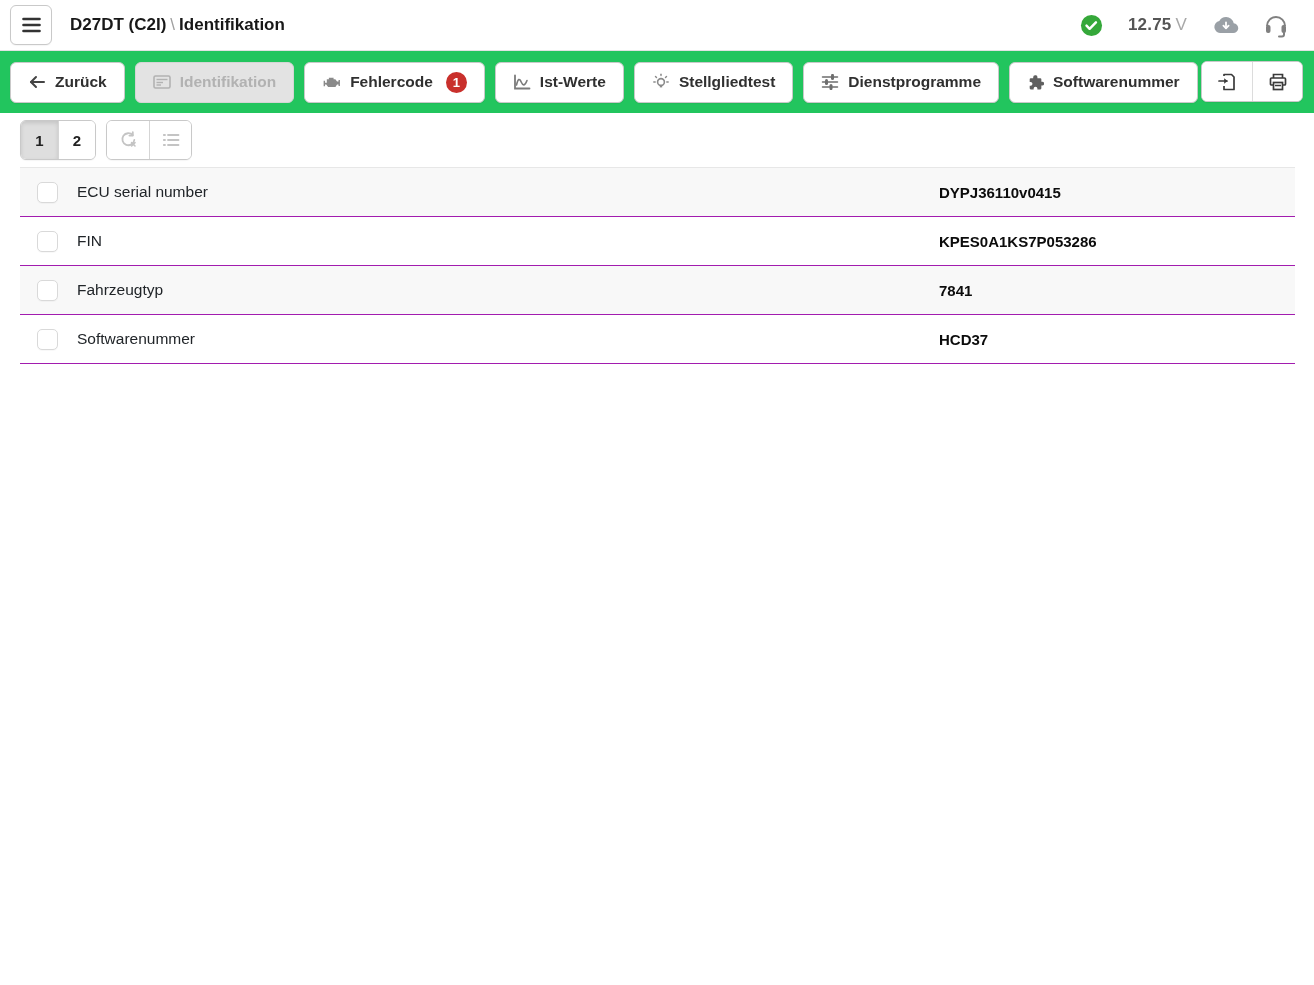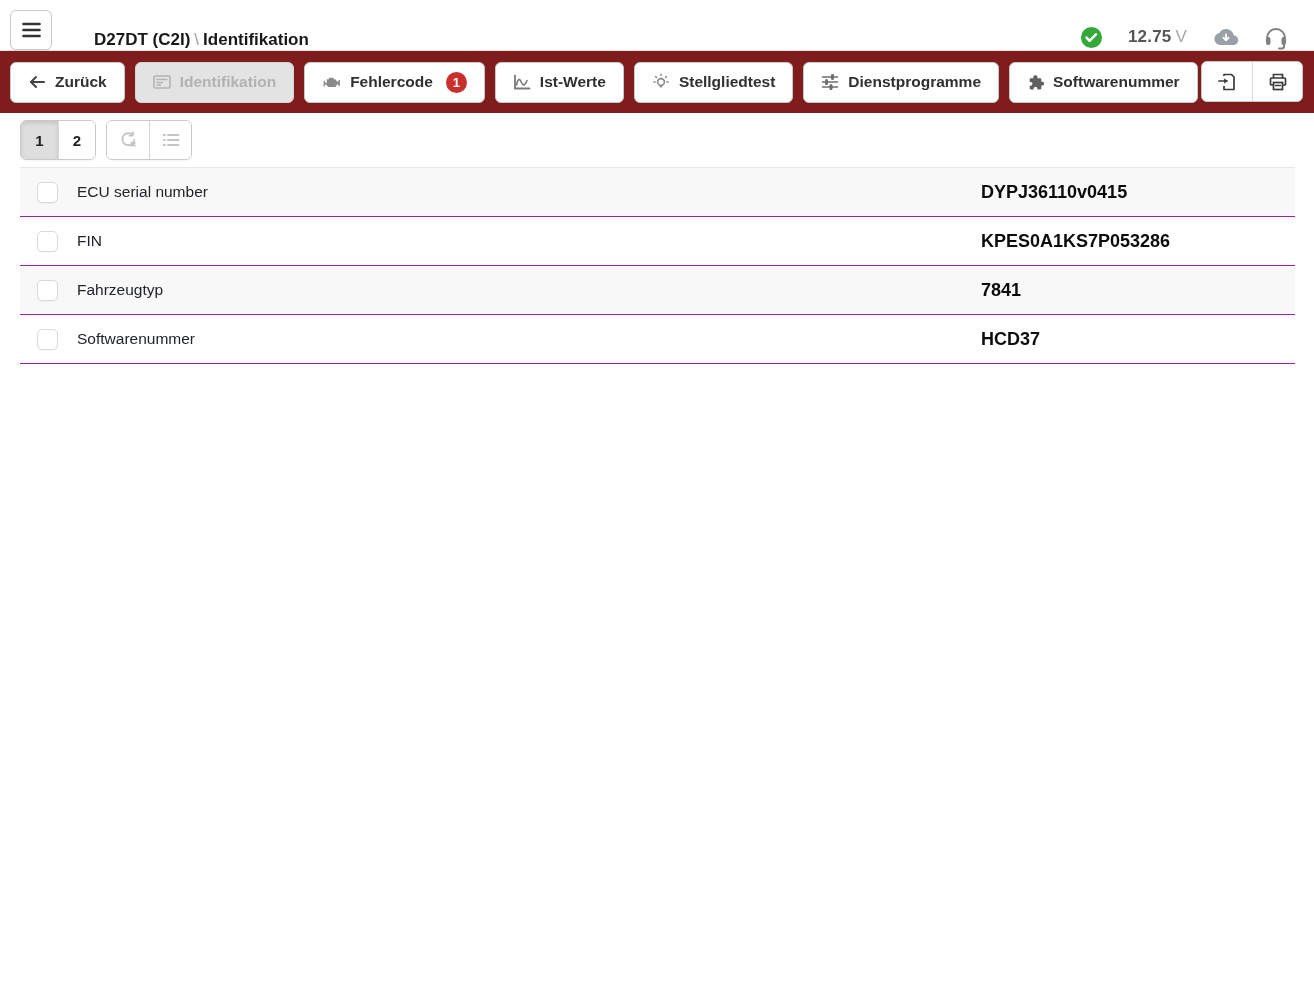--- a/index.html
+++ b/index.html
@@ -2,36 +2,36 @@
 <html><head>
 <meta charset="utf-8">
 <style>
   * { margin: 0; padding: 0; box-sizing: border-box; }
   html, body { width: 1314px; height: 985px; background: #fff; overflow: hidden; }
   body { font-family: "Liberation Sans", "DejaVu Sans", sans-serif; color: #212529; }
 
   
   .header {
     height: 51px; background: #fff; border-bottom: 1px solid #e2e2e2;
-    display: flex; align-items: flex-end; padding: 0 26px 0 10px; gap: 24px;
+    display: flex; align-items: center; padding: 0 26px 0 10px;
   }
   .hamburger-btn {
     width: 42px; height: 40px; background: #fff; border: 1px solid #c9c9c9;
     border-radius: 6px; display: flex; align-items: center; justify-content: center;
     cursor: pointer; box-shadow: 0 1px 1px rgba(0,0,0,.04);
   }
   .title { margin-left: 18px; font-size: 17px; font-weight: 700; color: #181818; white-space: nowrap; }
   .title .sep { color: #a0a0a0; font-weight: 400; padding: 0 4px; }
   .header-right { margin-left: auto; display: flex; align-items: center; gap: 25px; }
   .voltage { font-size: 17px; font-weight: 600; color: #555; letter-spacing: .2px; }
   .voltage .unit { color: #a8a8a8; font-weight: 400; margin-left: 4px; }
 
   
   .toolbar {
-    height: 62px; background: #7f1d1d; display: flex; align-items: center;
+    height: 62px; background: #22c55e; display: flex; align-items: center;
     padding: 0 11px 0 10px; position: relative;
   }
   .tb-btn {
     height: 41px; background: #fff; border: 1px solid #c9c9c9; border-radius: 6px;
     display: inline-flex; align-items: center; gap: 9px; padding: 0 17px;
     font-family: inherit; font-size: 15.5px; font-weight: 600; color: #303030;
     margin-right: 10px; cursor: pointer; box-shadow: 0 1px 1px rgba(0,0,0,.05); white-space: nowrap;
   }
   .tb-btn.disabled {
     background: #e3e3e3; border-color: #d5d5d5; color: #b2b2b2;
@@ -84,21 +84,21 @@
     height: 49px; border-bottom: 1px solid #a21caf; position: relative;
     display: flex; align-items: center; padding-left: 17px;
   }
   .row:nth-child(odd) { background: #f8f8f8; }
   .checkbox {
     width: 21px; height: 21px; background: #fff; border: 1px solid #d9d9d9;
     border-radius: 5px; cursor: pointer; flex: 0 0 auto;
     box-shadow: 0 1px 1px rgba(0,0,0,.03);
   }
   .row-label { margin-left: 19px; font-size: 15.5px; color: #212529; }
-  .row-value { position: absolute; left: 961px; font-size: 18px; font-weight: 700; color: #0c0c0c; }
+  .row-value { position: absolute; left: 919px; font-size: 15px; font-weight: 700; color: #0c0c0c; }
 
   svg { display: block; }
 </style>
 </head>
 <body>
 
 <div class="header">
   <button class="hamburger-btn">
     <span>
       <svg width="21" height="18" viewBox="0 0 21 18">

